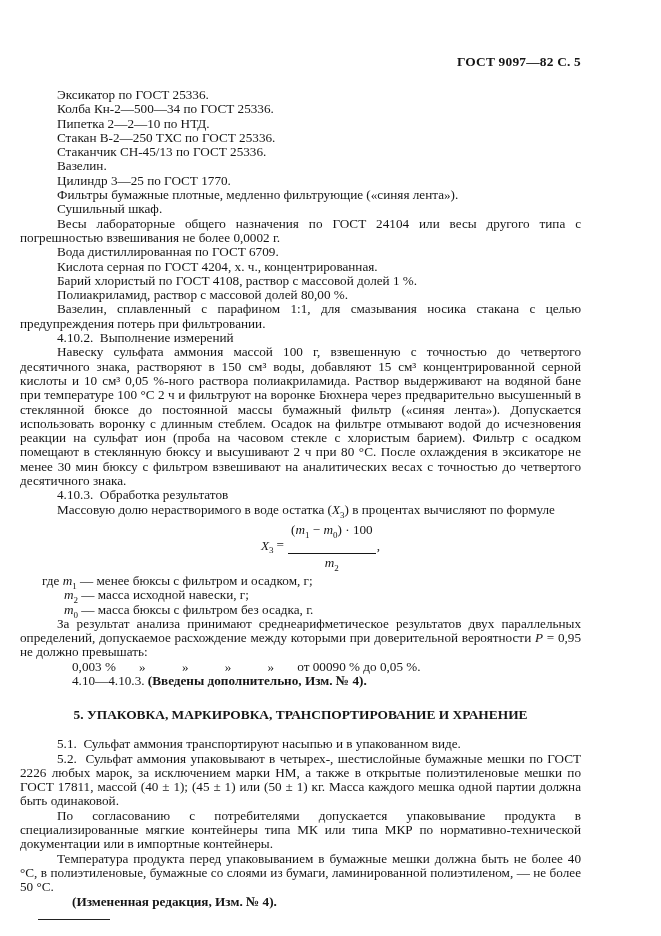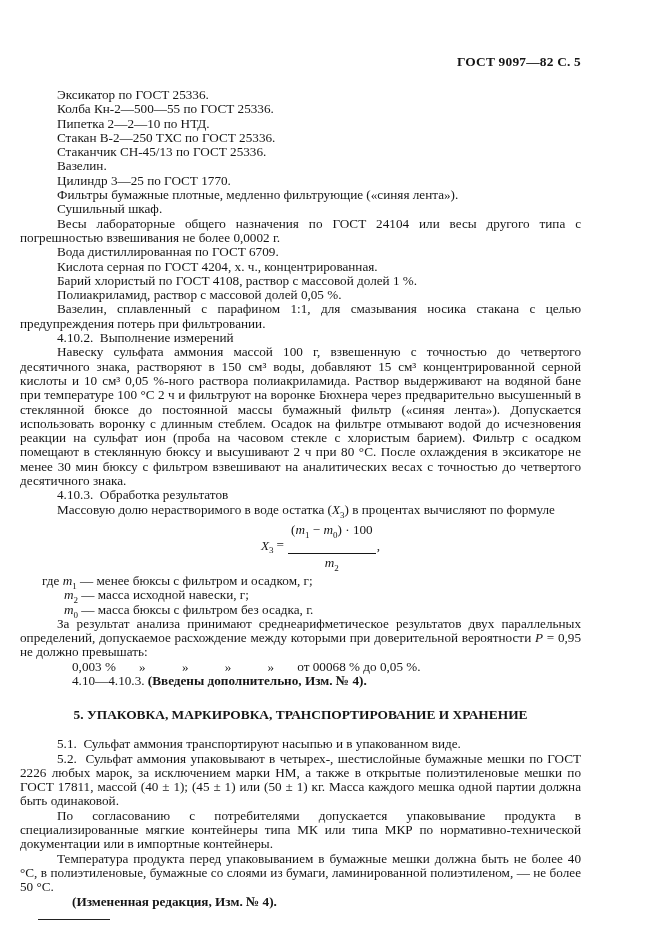--- a/index.html
+++ b/index.html
@@ -53,50 +53,50 @@
   }
 </style>
 </head>
 <body>
 
 <div class="page">
 
   <div class="doc-header">ГОСТ 9097—82 С. 5</div>
 
   <p class="para">Эксикатор по ГОСТ 25336.</p>
-  <p class="para">Колба Кн-2—500—55 по ГОСТ 25336.</p>
+  <p class="para">Колба Кн-2—500—34 по ГОСТ 25336.</p>
   <p class="para">Пипетка 2—2—10 по НТД.</p>
   <p class="para">Стакан В-2—250 ТХС по ГОСТ 25336.</p>
   <p class="para">Стаканчик СН-45/13 по ГОСТ 25336.</p>
   <p class="para">Вазелин.</p>
   <p class="para">Цилиндр 3—25 по ГОСТ 1770.</p>
   <p class="para">Фильтры бумажные плотные, медленно фильтрующие («синяя лента»).</p>
   <p class="para">Сушильный шкаф.</p>
   <p class="para">Весы лабораторные общего назначения по ГОСТ 24104 или весы другого типа с погрешностью взвешивания не более 0,0002 г.</p>
   <p class="para">Вода дистиллированная по ГОСТ 6709.</p>
   <p class="para">Кислота серная по ГОСТ 4204, х. ч., концентрированная.</p>
   <p class="para">Барий хлористый по ГОСТ 4108, раствор с массовой долей 1 %.</p>
-  <p class="para">Полиакриламид, раствор с массовой долей 0,05 %.</p>
+  <p class="para">Полиакриламид, раствор с массовой долей 80,00 %.</p>
   <p class="para">Вазелин, сплавленный с парафином 1:1, для смазывания носика стакана с целью предупреждения потерь при фильтровании.</p>
 
   <p class="para">4.10.2.&nbsp; Выполнение измерений</p>
   <p class="para">Навеску сульфата аммония массой 100 г, взвешенную с точностью до четвертого десятичного знака, растворяют в 150 см³ воды, добавляют 15 см³ концентрированной серной кислоты и 10 см³ 0,05 %-ного раствора полиакриламида. Раствор выдерживают на водяной бане при температуре 100 °С 2 ч и фильтруют на воронке Бюхнера через предварительно высушенный в стеклянной бюксе до постоянной массы бумажный фильтр («синяя лента»). Допускается использовать воронку с длинным стеблем. Осадок на фильтре отмывают водой до исчезновения реакции на сульфат ион (проба на часовом стекле с хлористым барием). Фильтр с осадком помещают в стеклянную бюксу и высушивают 2 ч при 80 °С. После охлаждения в эксикаторе не менее 30 мин бюксу с фильтром взвешивают на аналитических весах с точностью до четвертого десятичного знака.</p>
 
   <p class="para">4.10.3.&nbsp; Обработка результатов</p>
   <p class="para"><span>Массовую долю нерастворимого в воде остатка (</span><i class="var">X</i><sub>3</sub><span>) в процентах вычисляют по формуле</span></p>
 
   <div class="formula"><i class="var">X</i><sub>3</sub><span class="f-eq">=</span><span class="frac"><span class="num"><span>(</span><i class="var">m</i><sub>1</sub><span> − </span><i class="var">m</i><sub>0</sub><span>)</span><span> · 100</span></span><span class="den"><i class="var">m</i><sub>2</sub></span></span><span>,</span></div>
 
   <p class="where w1"><span>где </span><i class="var">m</i><sub>1</sub><span> — менее бюксы с фильтром и осадком, г;</span></p>
   <p class="where w2"><i class="var">m</i><sub>2</sub><span> — масса исходной навески, г;</span></p>
   <p class="where w2"><i class="var">m</i><sub>0</sub><span> — масса бюксы с фильтром без осадка, г.</span></p>
 
   <p class="para"><span>За результат анализа принимают среднеарифметическое результатов двух параллельных определений, допускаемое расхождение между которыми при доверительной вероятности </span><i class="var">P</i><span> = 0,95 не должно превышать:</span></p>
 
-  <p class="tol">0,003 %       »           »           »           »       от 00068 % до 0,05 %.</p>
+  <p class="tol">0,003 %       »           »           »           »       от 00090 % до 0,05 %.</p>
 
   <p class="indent2"><span>4.10—4.10.3. </span><b>(Введены дополнительно, Изм. № 4).</b></p>
 
   <div class="sec5-heading">5.  УПАКОВКА, МАРКИРОВКА, ТРАНСПОРТИРОВАНИЕ И ХРАНЕНИЕ</div>
 
   <p class="para">5.1.&nbsp; Сульфат аммония транспортируют насыпью и в упакованном виде.</p>
   <p class="para">5.2.&nbsp; Сульфат аммония упаковывают в четырех-, шестислойные бумажные мешки по ГОСТ 2226 любых марок, за исключением марки НМ, а также в открытые полиэтиленовые мешки по ГОСТ 17811, массой (40 ± 1); (45 ± 1) или (50 ± 1) кг. Масса каждого мешка одной партии должна быть одинаковой.</p>
   <p class="para">По согласованию с потребителями допускается упаковывание продукта в специализированные мягкие контейнеры типа МК или типа МКР по нормативно-технической документации или в импортные контейнеры.</p>
   <p class="para">Температура продукта перед упаковыванием в бумажные мешки должна быть не более 40 °С, в полиэтиленовые, бумажные со слоями из бумаги, ламинированной полиэтиленом, — не более 50 °С.</p>
   <p class="indent2 bold">(Измененная редакция, Изм. № 4).</p>

